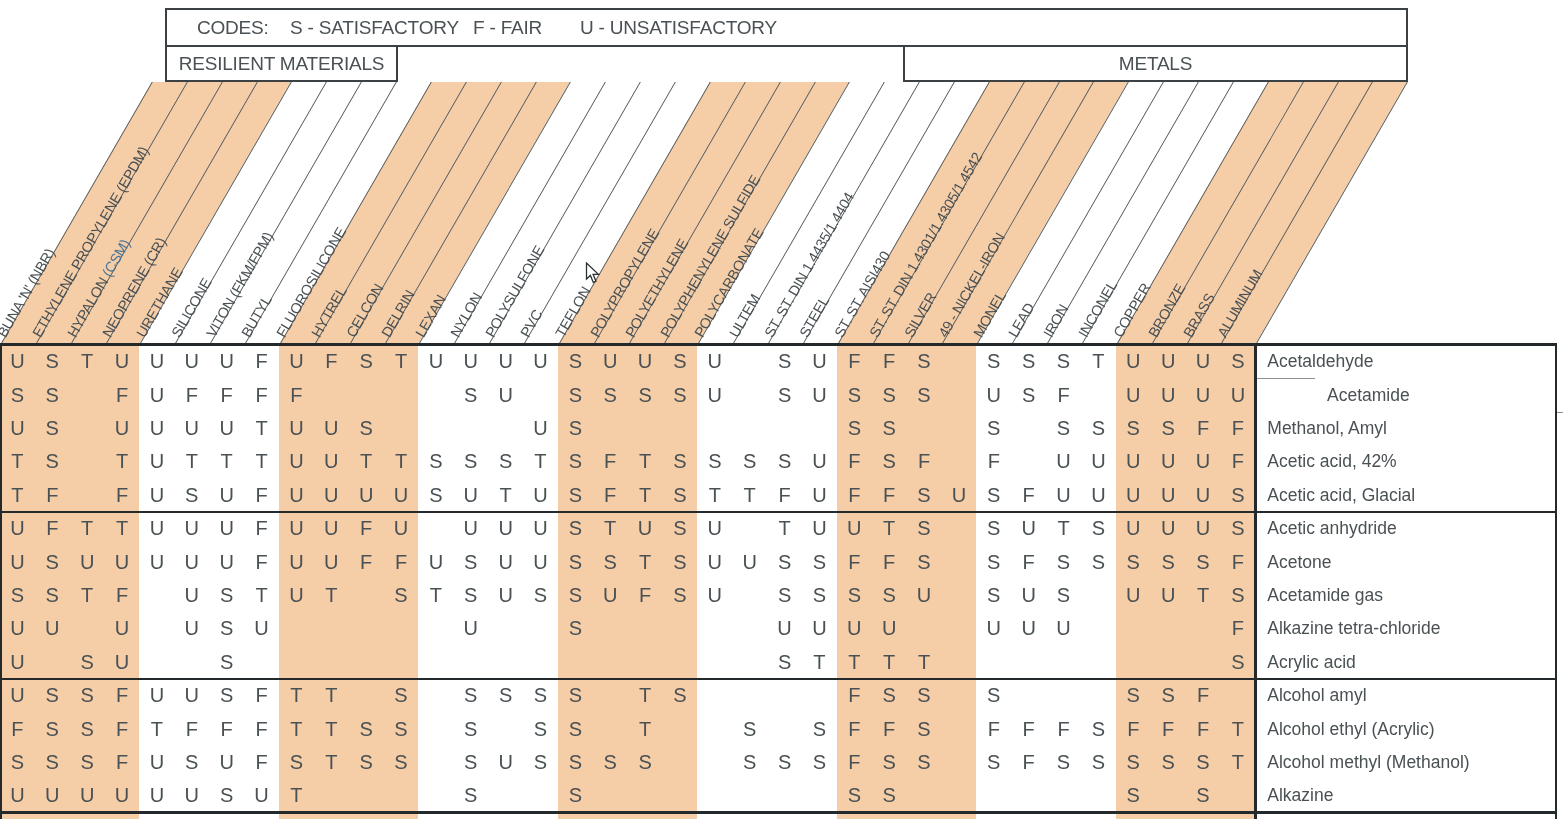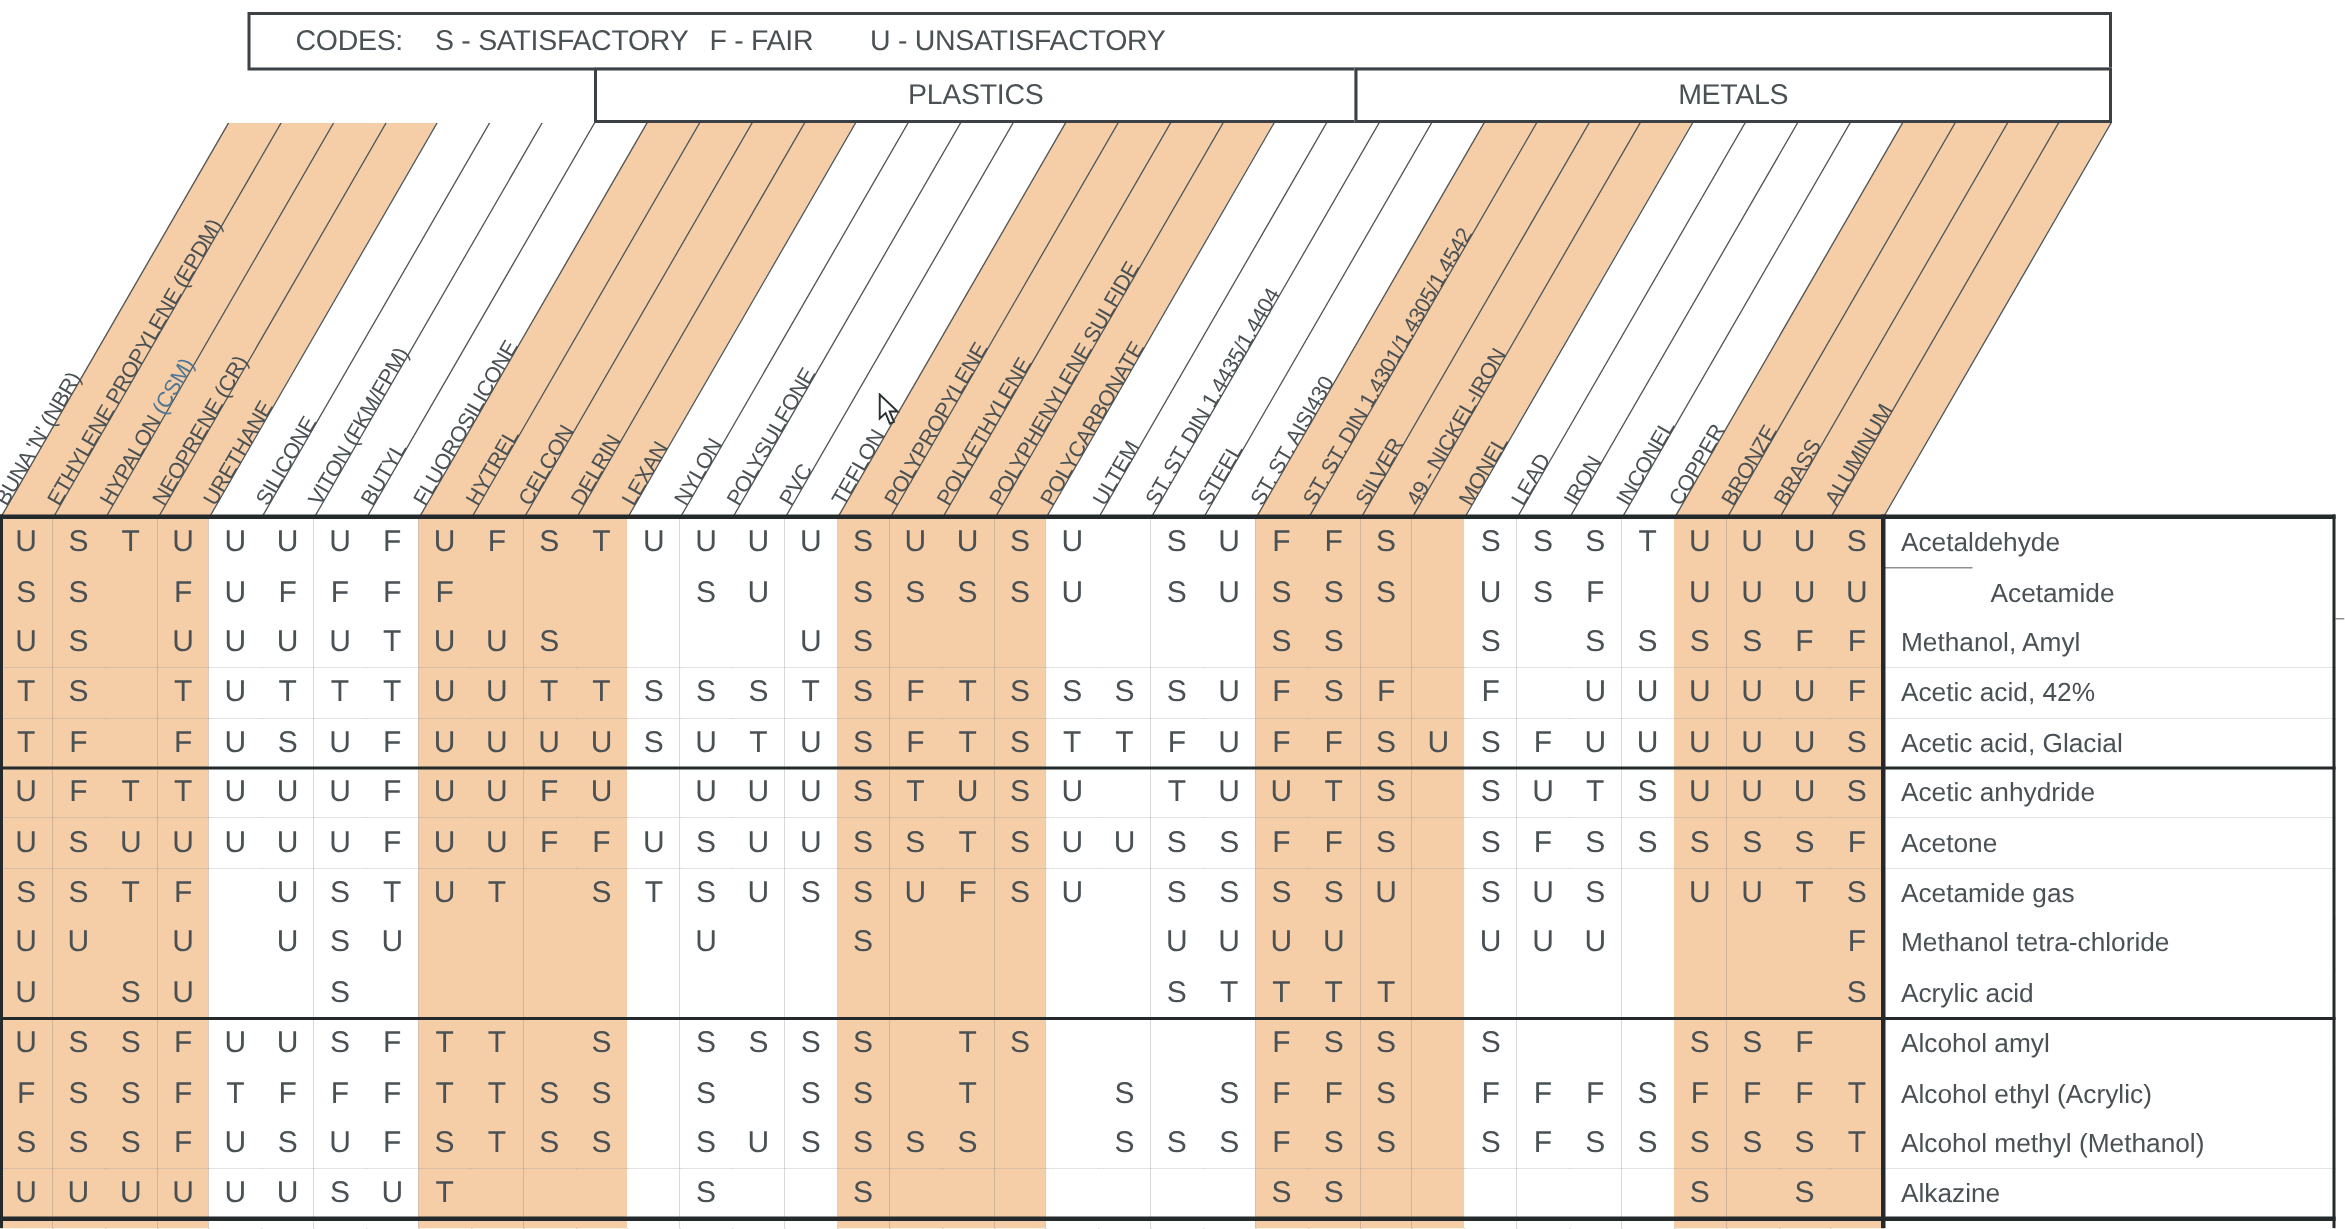--- a/index.html
+++ b/index.html
@@ -30,22 +30,22 @@
 
 <div id="stage">
 
   <div class="hdrbox" id="codes-box" style="left:165px;top:8px;width:1243px;height:39px;">
       <div class="codes-item" style="left: 30px;">CODES:</div>
       <div class="codes-item" style="left: 123px;">S - SATISFACTORY</div>
       <div class="codes-item" style="left: 306px;">F - FAIR</div>
       <div class="codes-item" style="left: 413px;">U - UNSATISFACTORY</div>
     </div>
 
-  <div class="hdrbox grp" style="left:396px;top:45px;width:509px;height:37px;">
-    <span>PLASTICS</span>
+  <div class="hdrbox grp" style="left:165px;top:45px;width:233px;height:37px;">
+    <span>RESILIENT MATERIALS</span>
   </div>
   <div class="hdrbox grp" style="left:903px;top:45px;width:505px;height:37px;">
     <span>METALS</span>
   </div>
 
   <div id="stripes">
       <div class="stripe hl" style="left: 0px; width: 34.87px; background: rgb(245, 205, 167);"></div>
       <div class="clabel" style="left: 8px; top: 325px;"><span>BUNA 'N' (NBR)</span></div>
       <div class="stripe hl" style="left: 34.87px; width: 34.87px; background: rgb(245, 205, 167);"></div>
       <div class="clabel" style="left: 42.87px; top: 325px;"><span>ETHYLENE PROPYLENE (EPDM)</span></div>
@@ -665,21 +665,21 @@
 
   <div id="rowlabels">
       <div class="rowlab" style="left: 1255.32px; top: 345px; width: 301.68px; height: 34.4px;">Acetaldehyde</div>
       <div class="rowlab" style="left: 1315px; top: 378.4px; width: 301.68px; height: 34.4px;">Acetamide</div>
       <div class="rowlab" style="left: 1255.32px; top: 411.8px; width: 301.68px; height: 34.4px;">Methanol, Amyl</div>
       <div class="rowlab" style="left: 1255.32px; top: 445.2px; width: 301.68px; height: 34.4px;">Acetic acid, 42%</div>
       <div class="rowlab" style="left: 1255.32px; top: 478.6px; width: 301.68px; height: 34.4px;">Acetic acid, Glacial</div>
       <div class="rowlab" style="left: 1255.32px; top: 512px; width: 301.68px; height: 34.4px;">Acetic anhydride</div>
       <div class="rowlab" style="left: 1255.32px; top: 545.4px; width: 301.68px; height: 34.4px;">Acetone</div>
       <div class="rowlab" style="left: 1255.32px; top: 578.8px; width: 301.68px; height: 34.4px;">Acetamide gas</div>
-      <div class="rowlab" style="left: 1255.32px; top: 612.2px; width: 301.68px; height: 34.4px;">Methanol tetra-chloride</div>
+      <div class="rowlab" style="left: 1255.32px; top: 612.2px; width: 301.68px; height: 34.4px;">Alkazine tetra-chloride</div>
       <div class="rowlab" style="left: 1255.32px; top: 645.6px; width: 301.68px; height: 34.4px;">Acrylic acid</div>
       <div class="rowlab" style="left: 1255.32px; top: 679px; width: 301.68px; height: 34.4px;">Alcohol amyl</div>
       <div class="rowlab" style="left: 1255.32px; top: 712.4px; width: 301.68px; height: 34.4px;">Alcohol ethyl (Acrylic)</div>
       <div class="rowlab" style="left: 1255.32px; top: 745.8px; width: 301.68px; height: 34.4px;">Alcohol methyl (Methanol)</div>
       <div class="rowlab" style="left: 1255.32px; top: 779.2px; width: 301.68px; height: 34.4px;">Alkazine</div>
       <div class="rowlab" style="left: 1255.32px; top: 812.6px; width: 301.68px; height: 34.4px;"></div>
     </div>
 
   <div id="rules">
       <div class="hline" style="left: 0px; top: 343px; width: 1557px; height: 3px;"></div>

